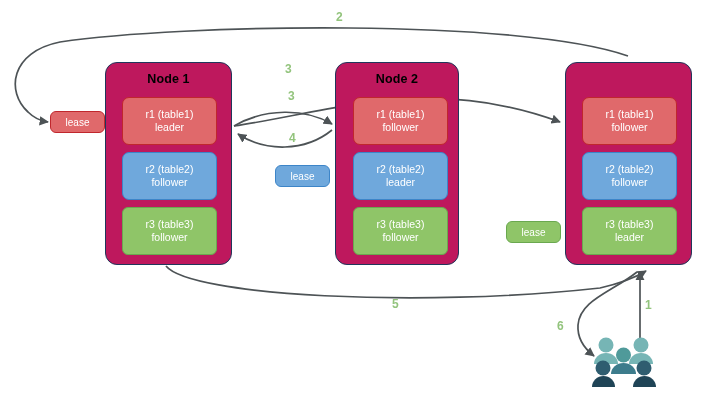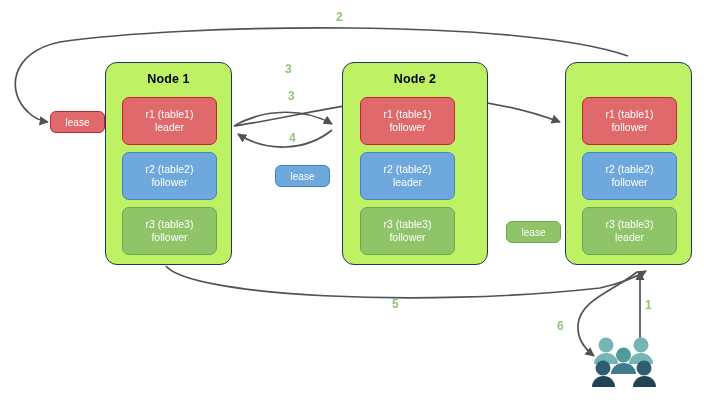--- a/index.html
+++ b/index.html
@@ -23,21 +23,21 @@
     top: 0;
     width: 704px;
     height: 405px;
     pointer-events: none;
   }
   .node-box {
     position: absolute;
     box-sizing: border-box;
     border: 1.4px solid #20375b;
     border-radius: 12px;
-    background: #bef264;
+    background: #be185d;
   }
   .node-title {
     position: absolute;
     left: 0;
     right: 0;
     top: 9px;
     text-align: center;
     font-size: 12.5px;
     font-weight: bold;
     color: #000000;
@@ -63,20 +63,21 @@
     background: #e0696b;
     border-color: #c0272d;
   }
   .rep-blue {
     background: #6fa8dc;
     border-color: #3d85c8;
   }
   .rep-green {
     background: #8fc568;
     border-color: #6aa84f;
+    border-radius: 6px;
   }
   .lease {
     position: absolute;
     box-sizing: border-box;
     border-radius: 6px;
     display: flex;
     align-items: center;
     justify-content: center;
     font-size: 10px;
     color: #ffffff;
@@ -130,21 +131,21 @@
     <div class="replica rep-blue" style="left:16px; top:89px; width:95px; height:48px;">
       <span class="rl">r2 (table2)</span>
       <span class="rl">follower</span>
     </div>
     <div class="replica rep-green" style="left:16px; top:144px; width:95px; height:48px;">
       <span class="rl">r3 (table3)</span>
       <span class="rl">follower</span>
     </div>
   </div>
 
-  <div class="node-box" style="left:335px; top:62px; width:146px; height:203px;margin-left:7px;">
+  <div class="node-box" style="left:335px; top:62px; width:124px; height:203px;">
     <div class="node-title">Node 2</div>
     <div class="replica rep-red" style="left:17px; top:34px; width:95px; height:48px;">
       <span class="rl">r1 (table1)</span>
       <span class="rl">follower</span>
     </div>
     <div class="replica rep-blue" style="left:17px; top:89px; width:95px; height:48px;">
       <span class="rl">r2 (table2)</span>
       <span class="rl">leader</span>
     </div>
     <div class="replica rep-green" style="left:17px; top:144px; width:95px; height:48px;">

